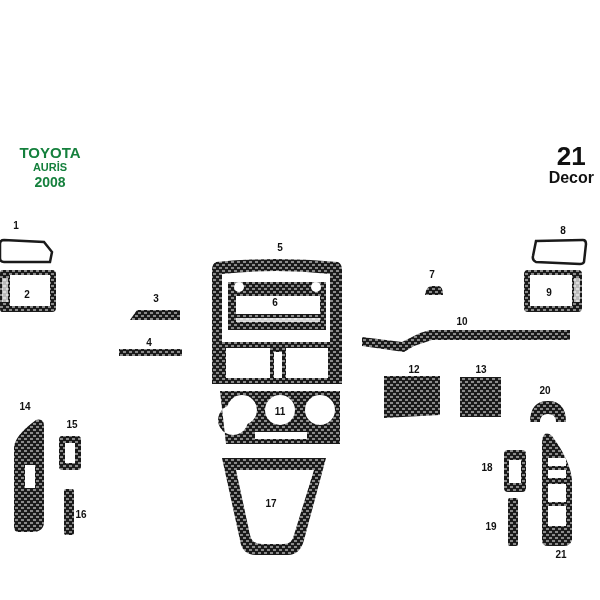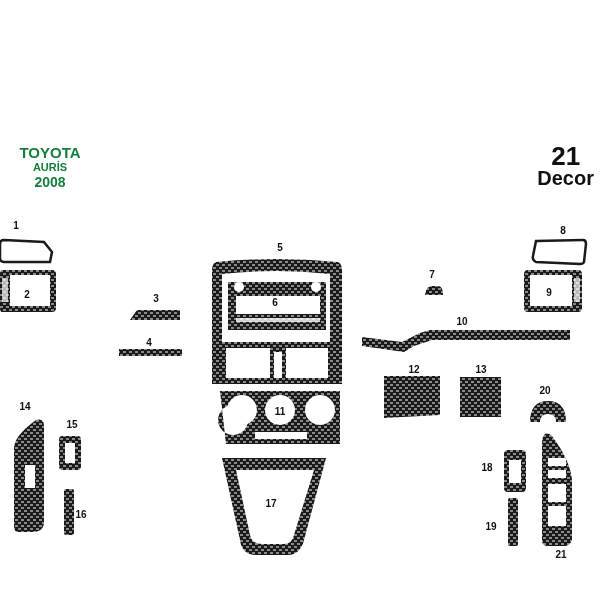--- a/index.html
+++ b/index.html
@@ -3,21 +3,21 @@
 <meta charset="utf-8">
 <style>
   html,body{margin:0;padding:0;background:#fff;}
   body{width:600px;height:600px;position:relative;overflow:hidden;font-family:"Liberation Sans",sans-serif;}
   .brand{position:absolute;left:16px;top:145px;width:68px;text-align:center;font-weight:bold;color:#15803d;line-height:15px;}
   .brand .make{font-size:15px;}
   .brand .model{font-size:11px;}
   .brand .year{font-size:14px;}
   .kit{position:absolute;right:6px;top:143px;text-align:center;font-weight:bold;color:#111;}
   .kit .count{font-size:26px;line-height:26px;}
-  .kit .label{font-size:20px;line-height:18px;}
+  .kit .label{font-size:16px;line-height:18px;}
   svg.parts{position:absolute;left:0;top:0;}
   .num{font-family:"Liberation Sans",sans-serif;font-size:10px;font-weight:bold;fill:#111;text-anchor:middle;}
 </style>
 </head>
 <body>
 
 <div class="brand">
   <div class="make">TOYOTA</div>
   <div class="model">AURİS</div>
   <div class="year">2008</div>

